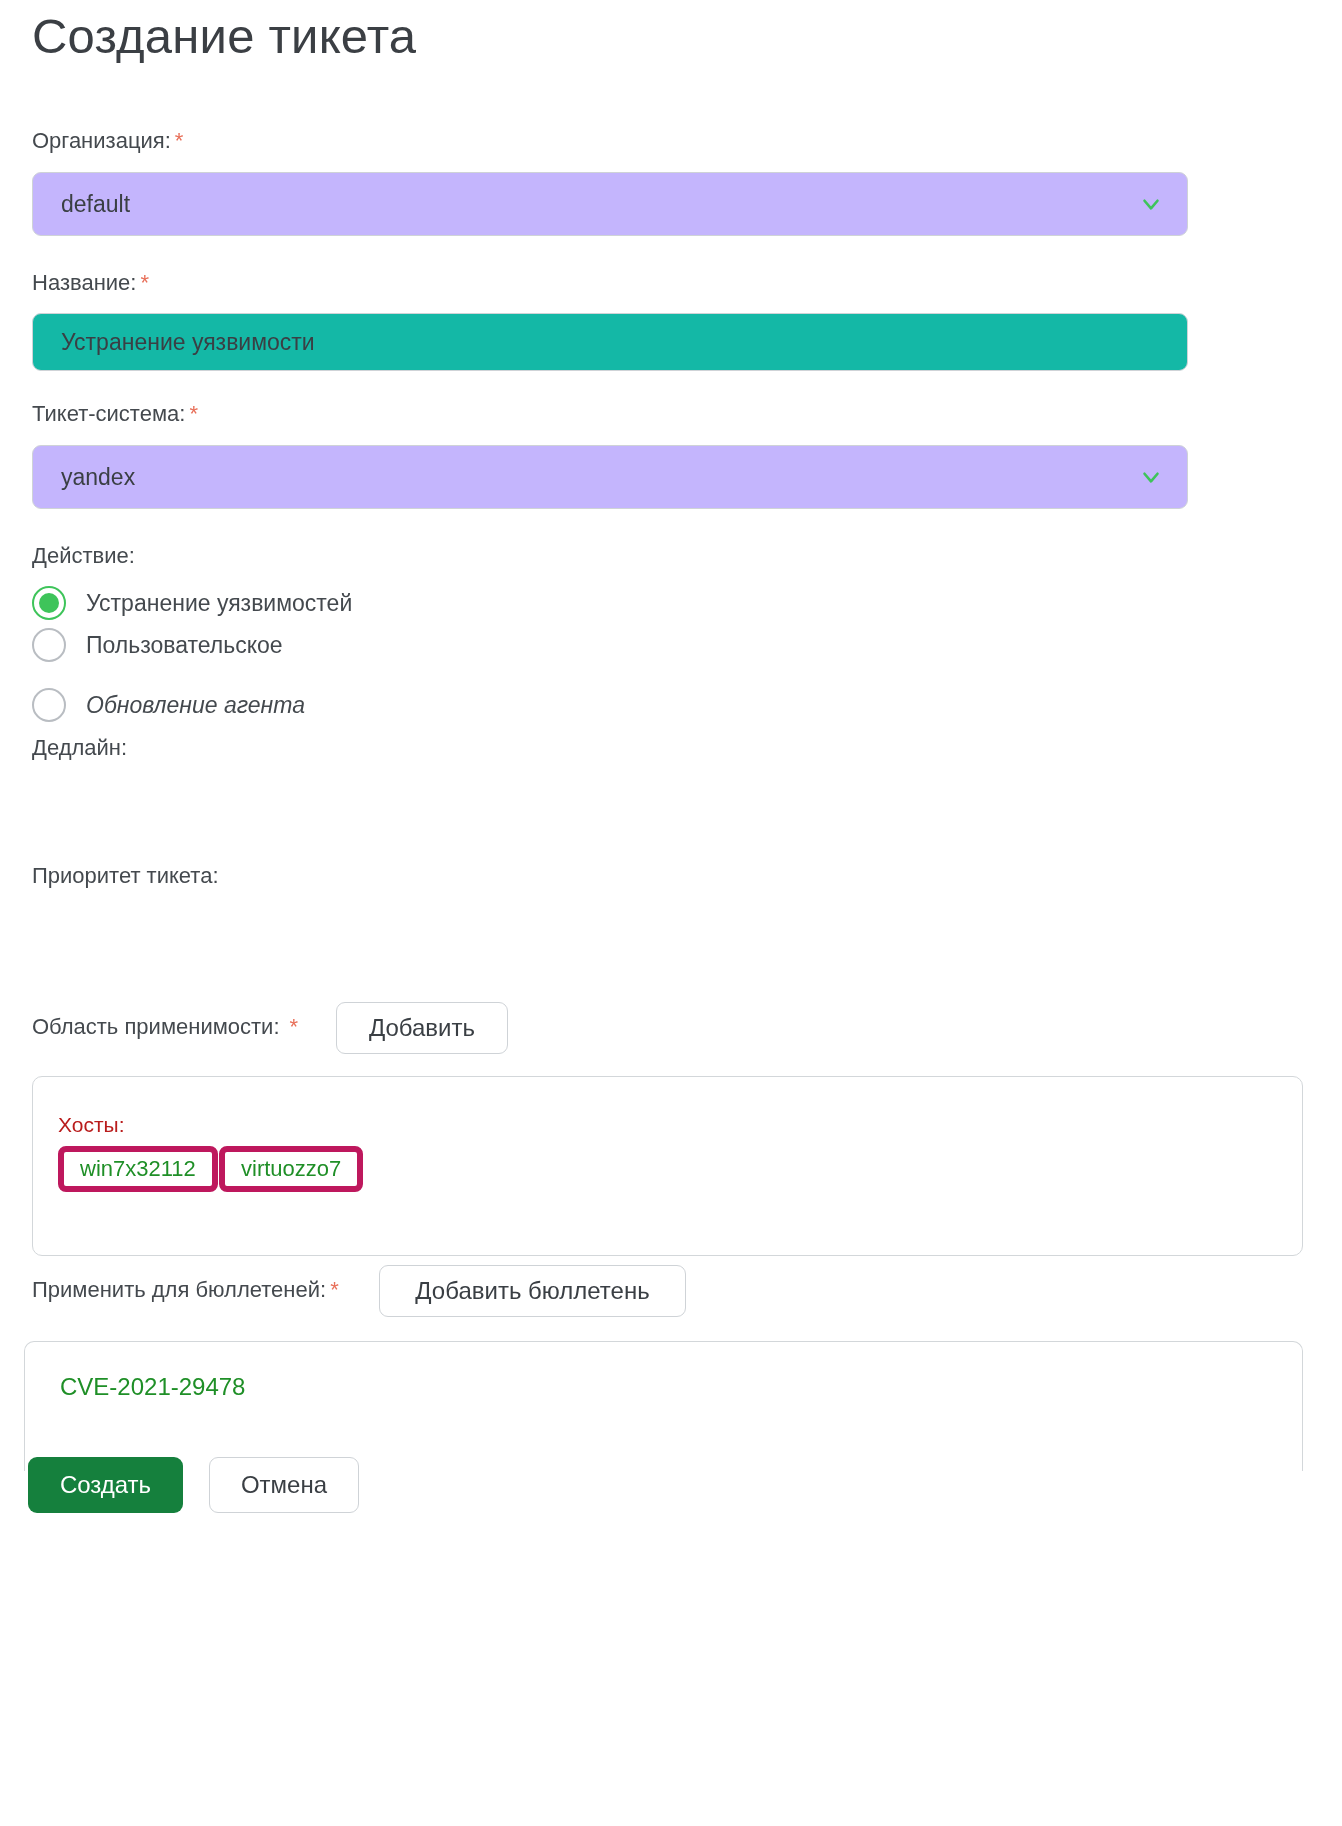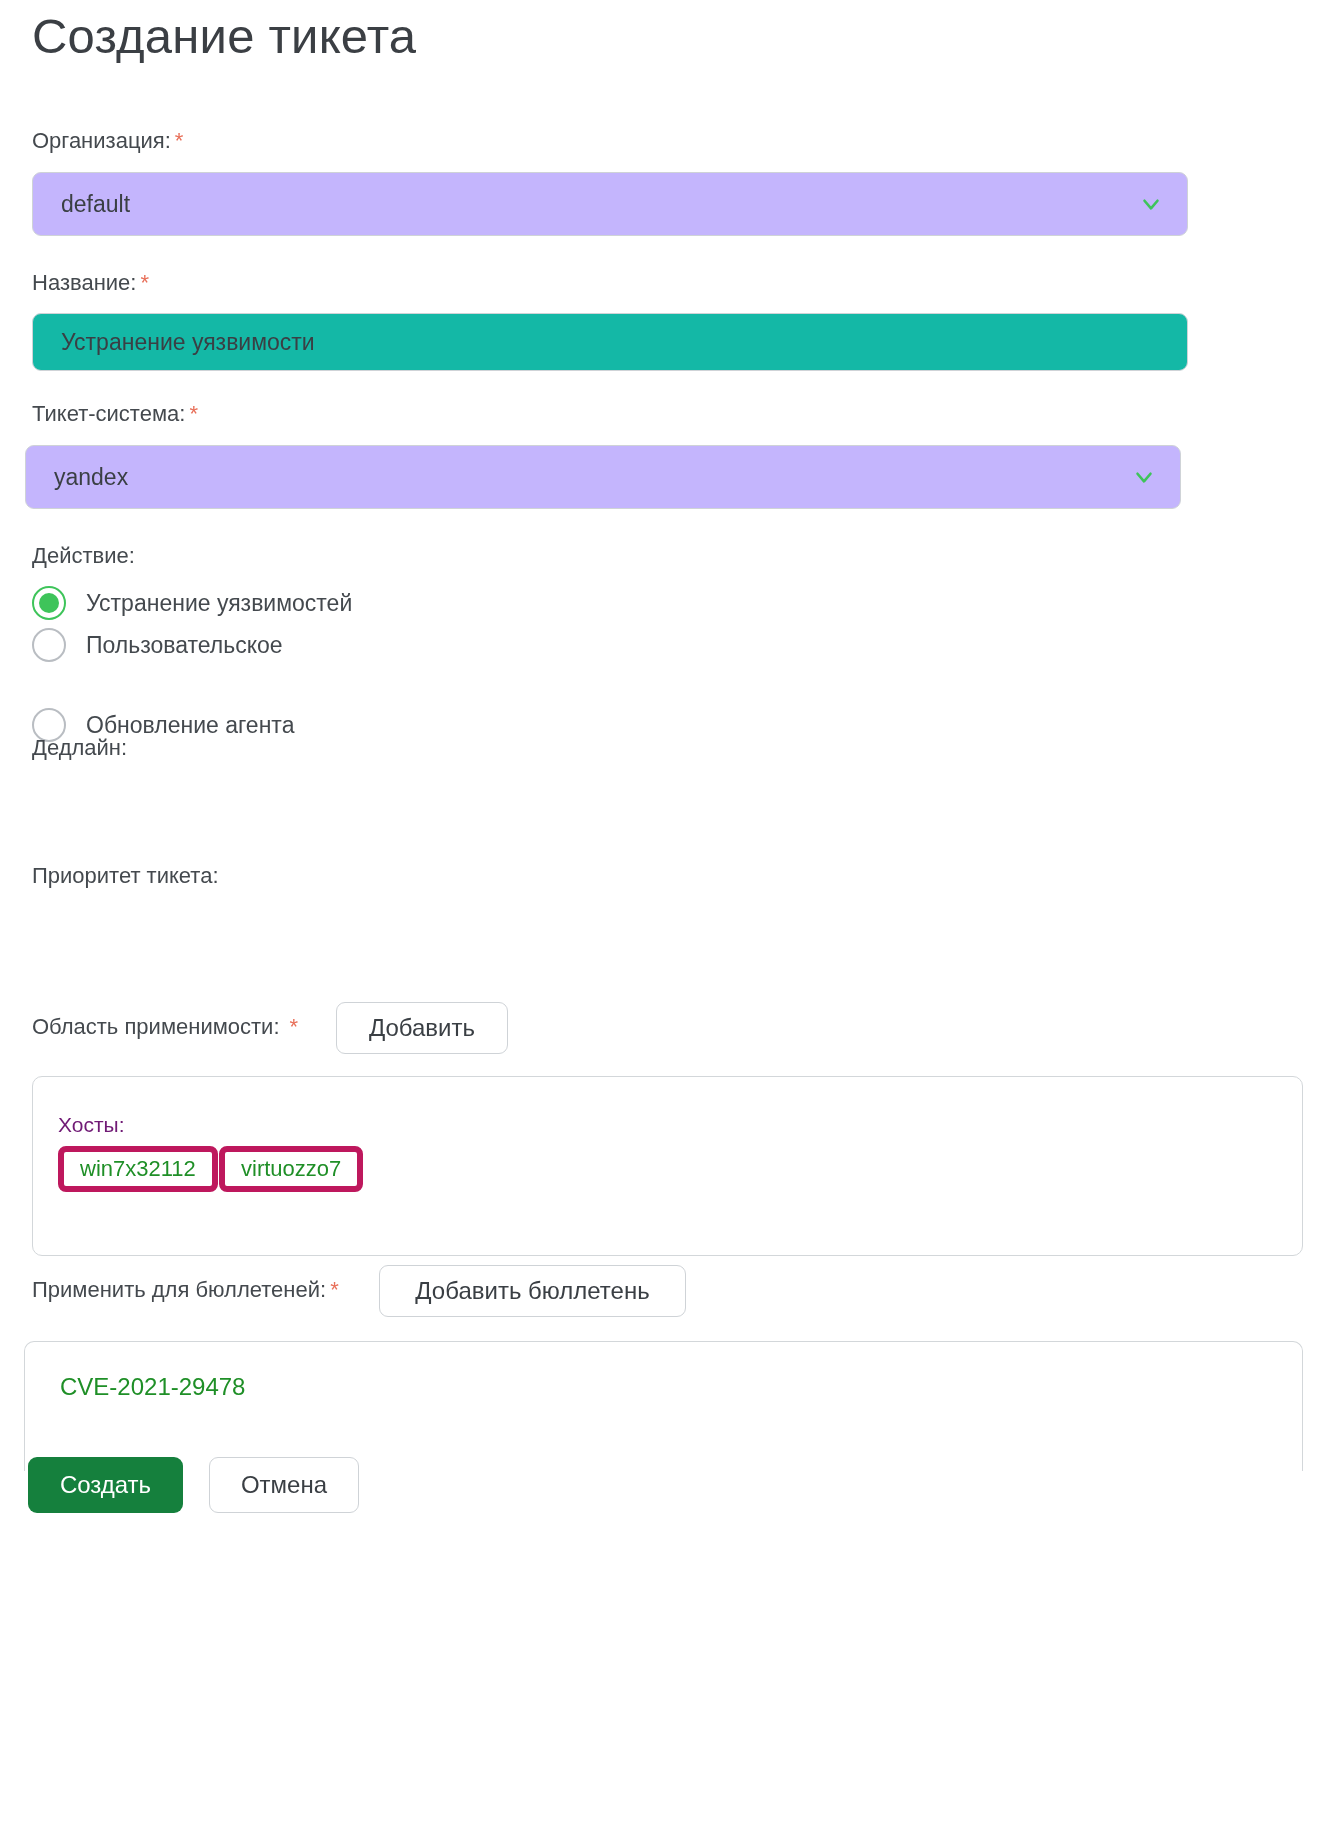--- a/index.html
+++ b/index.html
@@ -149,21 +149,21 @@
     position: absolute;
     box-sizing: border-box;
     border: 1px solid #d3d7da;
     border-radius: 10px;
     background: #ffffff;
   }
 
   .box-caption {
     position: absolute;
     font-size: 21px;
-    color: #701a75;
+    color: #b91c1c;
     white-space: nowrap;
   }
 
   .chip {
     position: absolute;
     box-sizing: border-box;
     border: 6px solid #be185d;
     border-radius: 8px;
     background: #ffffff;
     display: flex;
@@ -223,21 +223,21 @@
   <div class="field-label" style="left:32px; top:270px;">
     <span>Название:</span><span class="req-star">*</span>
   </div>
   <div class="control" style="left:32px; top:313px; width:1156px; height:58px;">
     <span class="value" title="Устранение уязвимости">Устранение уязвимости</span>
   </div>
 
   <div class="field-label" style="left:32px; top:401px;">
     <span>Тикет-система:</span><span class="req-star">*</span>
   </div>
-  <div class="control select" style="left:25px; top:445px; width:1156px; height:64px;">
+  <div class="control select" style="left:32px; top:445px; width:1156px; height:64px;">
     <span class="value">yandex</span>
     <span class="chevron">
       <svg width="26" height="26" viewBox="0 0 24 24" fill="none" stroke="#3ec45a" stroke-width="2.4" stroke-linecap="round" stroke-linejoin="round">
           <polyline points="6 9 12 16 18 9"></polyline>
         </svg>
     </span>
   </div>
 
   <div class="field-label" style="left:32px; top:543px;">
     <span>Действие:</span>
@@ -248,21 +248,21 @@
         <span class="radio-dot"></span>
       </span>
     <span class="radio-label">Устранение уязвимостей</span>
   </div>
 
   <div class="radio-row" style="left:32px; top:628px;">
     <span class="radio-outer"></span>
     <span class="radio-label">Пользовательское</span>
   </div>
 
-  <div class="radio-row" style="left:32px; top:708px;">
+  <div class="radio-row" style="left:32px; top:688px;font-style:italic;">
     <span class="radio-outer"></span>
     <span class="radio-label">Обновление агента</span>
   </div>
 
   <div class="field-label" style="left:32px; top:735px;">
     <span>Дедлайн:</span>
   </div>
 
   <div class="field-label" style="left:32px; top:863px;">
     <span>Приоритет тикета:</span>

